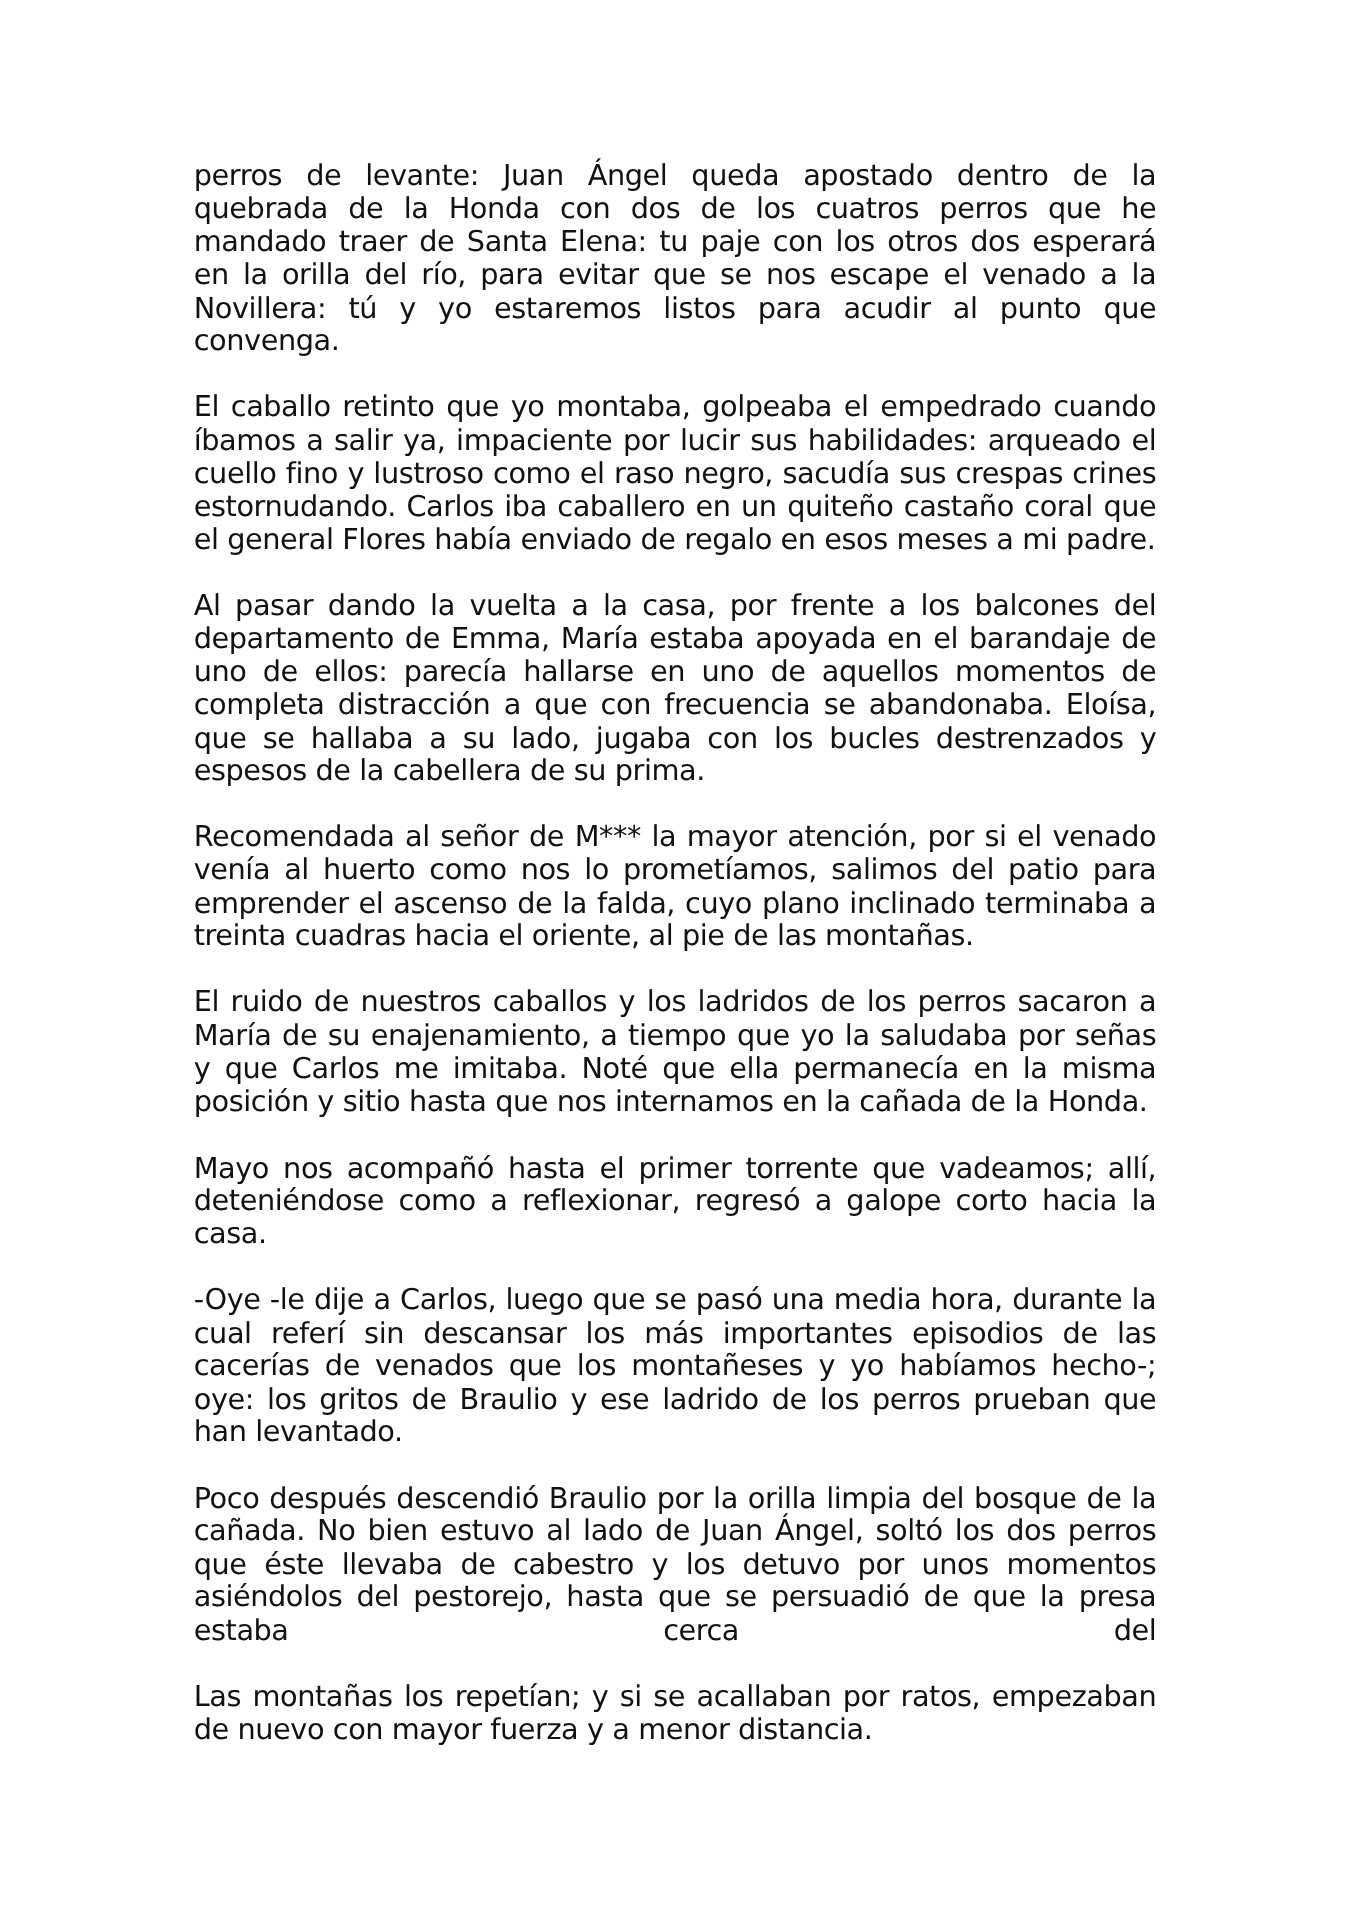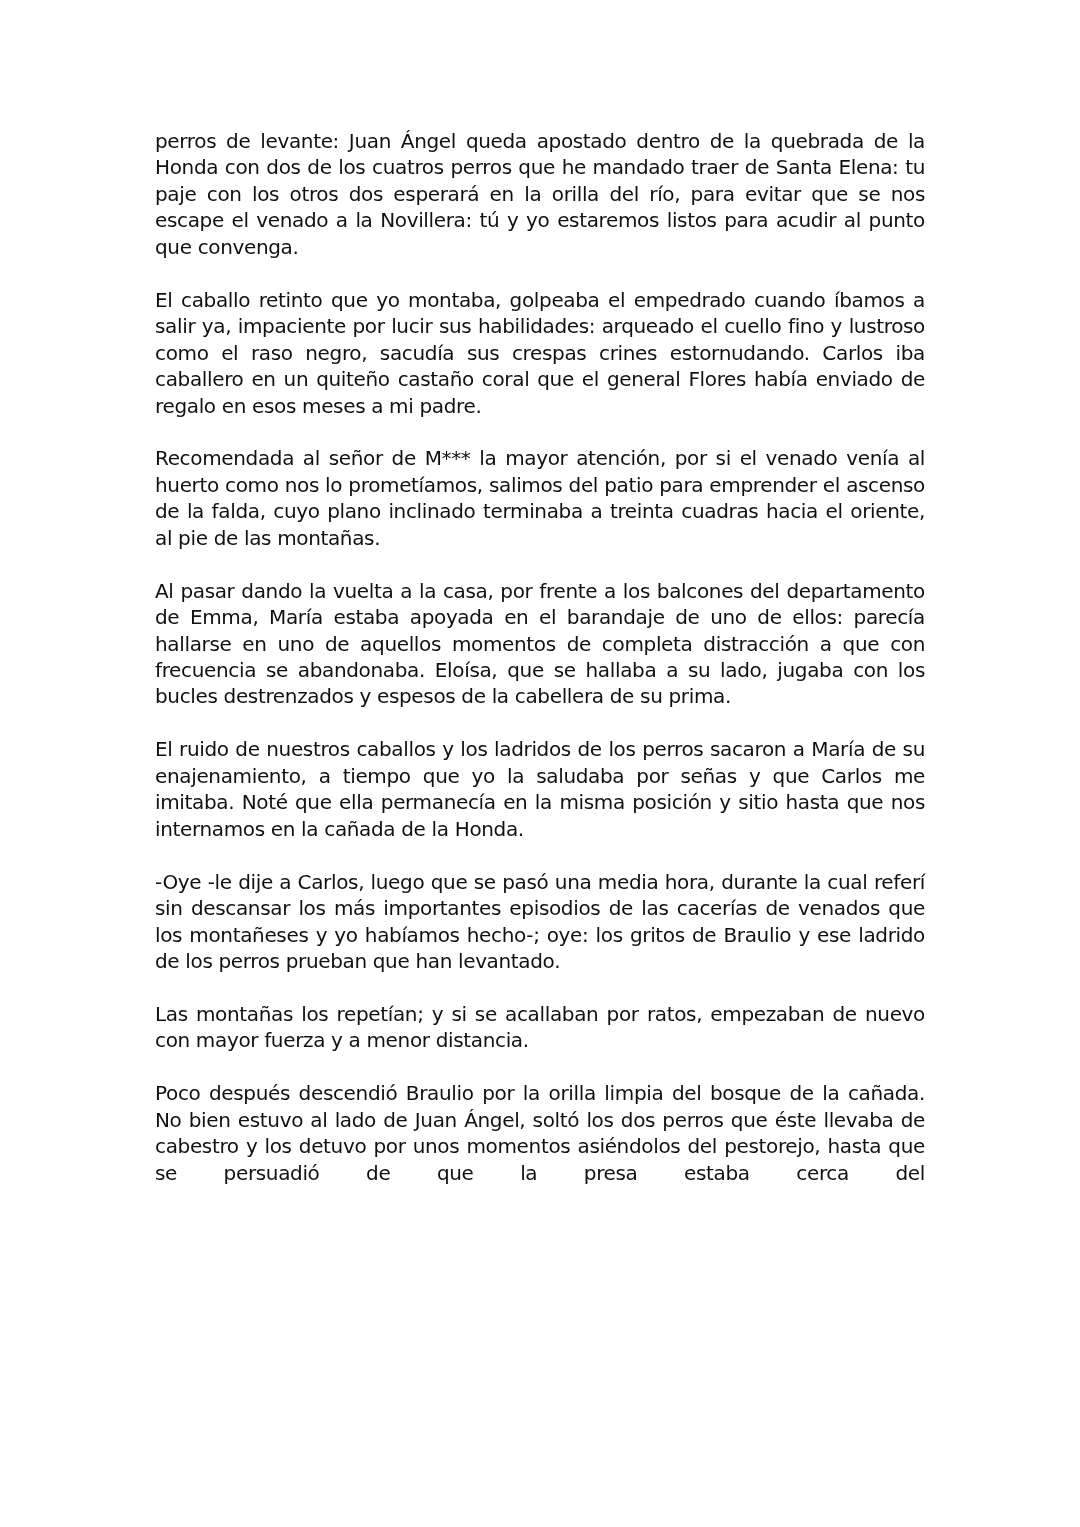--- a/index.html
+++ b/index.html
@@ -13,40 +13,41 @@
       position: relative;
       overflow: hidden;
     }
     .page {
       position: absolute;
       left: 155px;
       top: 128px;
       width: 770px;
       color: #111111;
       font-family: "DejaVu Sans", sans-serif;
-      font-size: 20px;
+      font-size: 23px;
       line-height: 26.45px;
       letter-spacing: -0.35px;
       word-spacing: 0px;
     }
     .para {
       margin: 0 0 26.45px 0;
       text-align: justify;
       text-align-last: left;
       hyphens: none;
     }
     .para.cut {
       text-align-last: justify;
     }
   </style>
 </head>
 <body>
 
 <div class="page">
   <p class="para">perros de levante: Juan Ángel queda apostado dentro de la quebrada de la Honda con dos de los cuatros perros que he mandado traer de Santa Elena: tu paje con los otros dos esperará en la orilla del río, para evitar que se nos escape el venado a la Novillera: tú y yo estaremos listos para acudir al punto que convenga.</p>
   <p class="para">El caballo retinto que yo montaba, golpeaba el empedrado cuando íbamos a salir ya, impaciente por lucir sus habilidades: arqueado el cuello fino y lustroso como el raso negro, sacudía sus crespas crines estornudando. Carlos iba caballero en un quiteño castaño coral que el general Flores había enviado de regalo en esos meses a mi padre.</p>
+  <p class="para">Al pasar dando la vuelta a la casa, por frente a los balcones del departamento de Emma, María estaba apoyada en el barandaje de uno de ellos: parecía hallarse en uno de aquellos momentos de completa distracción a que con frecuencia se abandonaba. Eloísa, que se hallaba a su lado, jugaba con los bucles destrenzados y espesos de la cabellera de su prima.</p>
   <p class="para">Recomendada al señor de M*** la mayor atención, por si el venado venía al huerto como nos lo prometíamos, salimos del patio para emprender el ascenso de la falda, cuyo plano inclinado terminaba a treinta cuadras hacia el oriente, al pie de las montañas.</p>
-  <p class="para">Al pasar dando la vuelta a la casa, por frente a los balcones del departamento de Emma, María estaba apoyada en el barandaje de uno de ellos: parecía hallarse en uno de aquellos momentos de completa distracción a que con frecuencia se abandonaba. Eloísa, que se hallaba a su lado, jugaba con los bucles destrenzados y espesos de la cabellera de su prima.</p>
   <p class="para">El ruido de nuestros caballos y los ladridos de los perros sacaron a María de su enajenamiento, a tiempo que yo la saludaba por señas y que Carlos me imitaba. Noté que ella permanecía en la misma posición y sitio hasta que nos internamos en la cañada de la Honda.</p>
+  <p class="para">Mayo nos acompañó hasta el primer torrente que vadeamos; allí, deteniéndose como a reflexionar, regresó a galope corto hacia la casa.</p>
   <p class="para">-Oye -le dije a Carlos, luego que se pasó una media hora, durante la cual referí sin descansar los más importantes episodios de las cacerías de venados que los montañeses y yo habíamos hecho-; oye: los gritos de Braulio y ese ladrido de los perros prueban que han levantado.</p>
+  <p class="para cut">Poco después descendió Braulio por la orilla limpia del bosque de la cañada. No bien estuvo al lado de Juan Ángel, soltó los dos perros que éste llevaba de cabestro y los detuvo por unos momentos asiéndolos del pestorejo, hasta que se persuadió de que la presa estaba cerca del</p>
   <p class="para">Las montañas los repetían; y si se acallaban por ratos, empezaban de nuevo con mayor fuerza y a menor distancia.</p>
-  <p class="para cut">Poco después descendió Braulio por la orilla limpia del bosque de la cañada. No bien estuvo al lado de Juan Ángel, soltó los dos perros que éste llevaba de cabestro y los detuvo por unos momentos asiéndolos del pestorejo, hasta que se persuadió de que la presa estaba cerca del</p>
 </div>
 
 </body></html>

